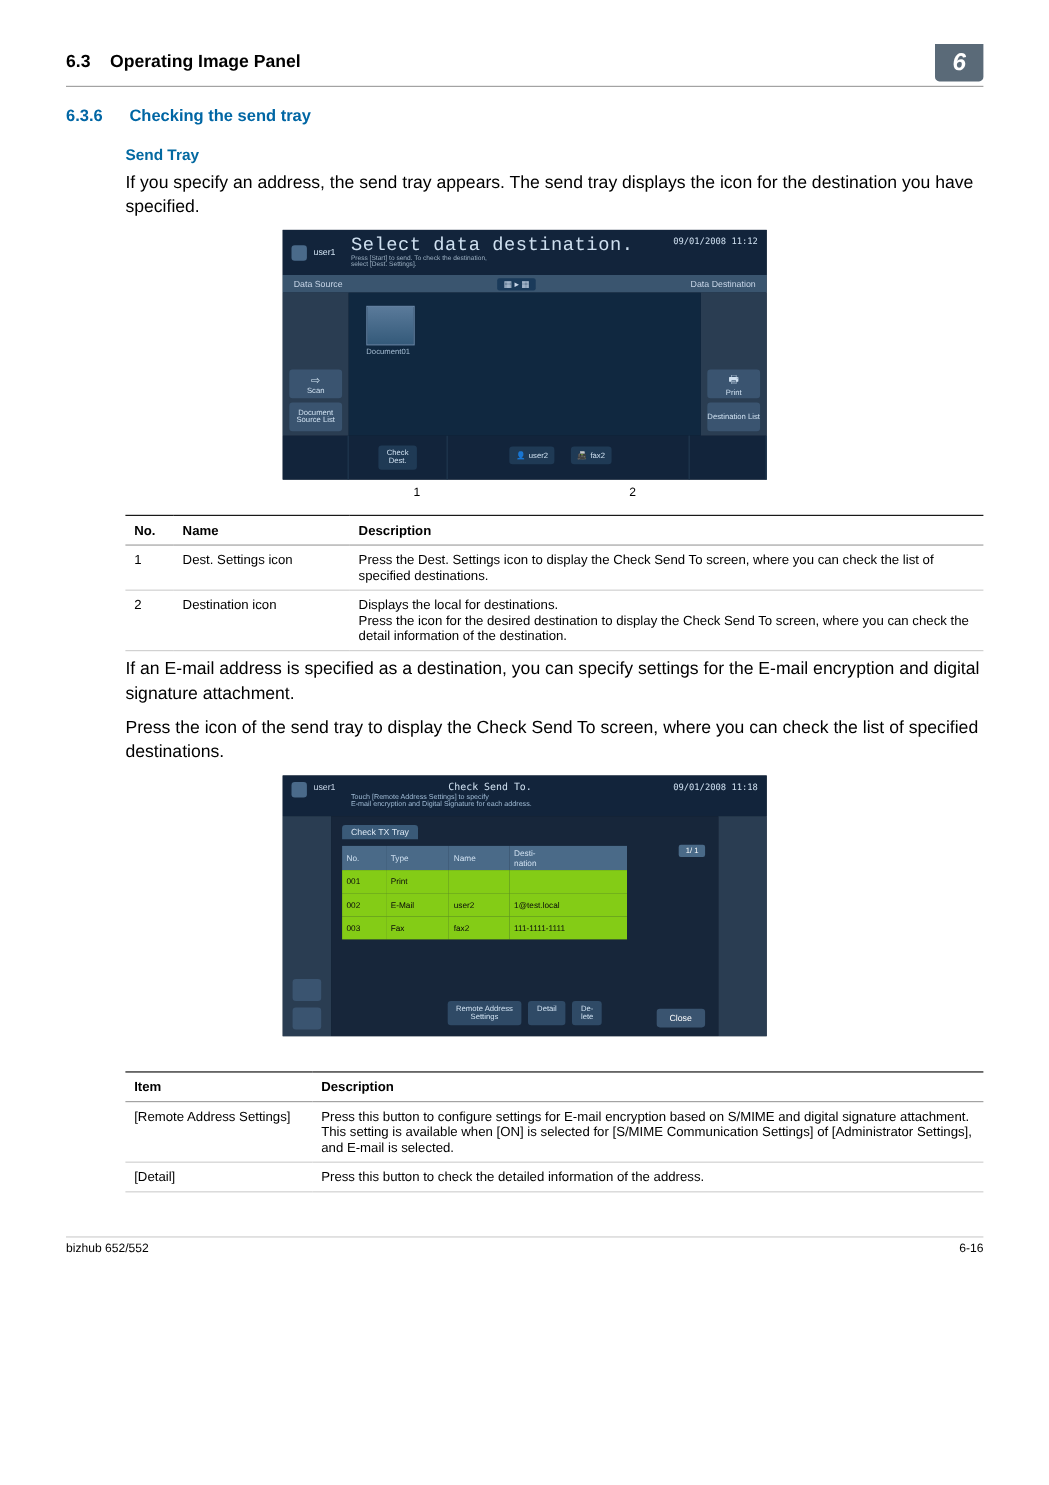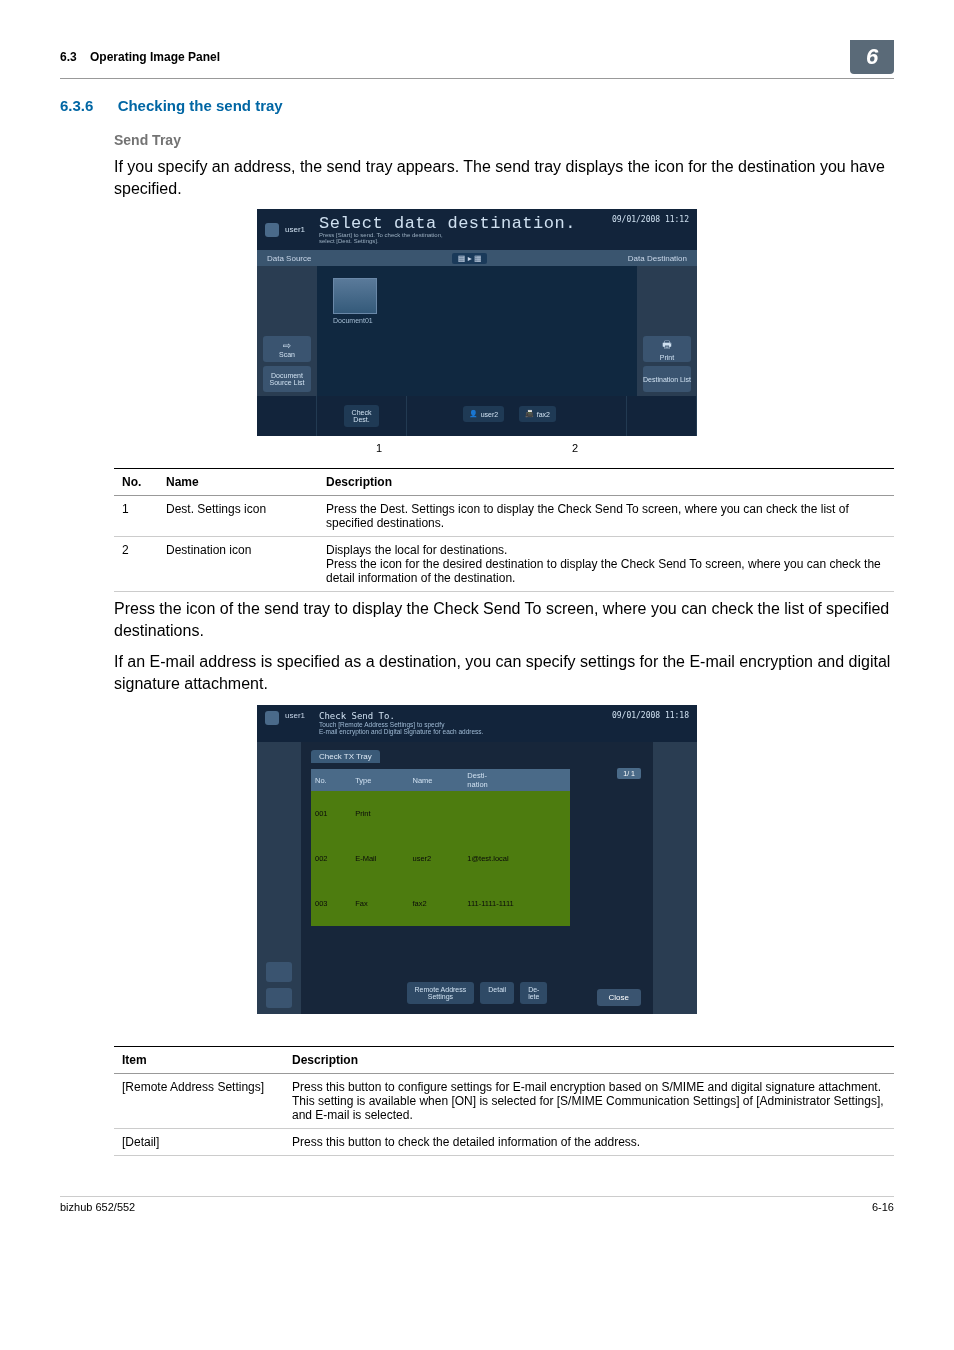--- a/index.html
+++ b/index.html
@@ -1,23 +1,23 @@
 <!DOCTYPE html>
 <html><head>
 <meta charset="utf-8">
 <style>
   * { margin: 0; padding: 0; box-sizing: border-box; }
   body { font-family: Arial, sans-serif; font-size: 13px; color: #000; background: #fff; width: 954px; }
   .page { padding: 40px 60px; }
   .header-row { display: flex; justify-content: space-between; align-items: center; border-bottom: 1px solid #999; padding-bottom: 4px; margin-bottom: 18px; }
-  .header-left { font-size: 12px; font-weight: bold; }
+  .header-left { font-size: 16px; font-weight: bold; }
   .header-right { background: #5a6a78; color: #fff; font-size: 22px; font-style: italic; font-weight: bold; width: 44px; height: 34px; display: flex; align-items: center; justify-content: center; border-radius: 0 0 4px 4px; }
   .section-num { color: #0066a4; font-weight: bold; font-size: 15px; display: inline-block; width: 54px; vertical-align: top; }
   .section-title { color: #0066a4; font-weight: bold; font-size: 15px; display: inline-block; }
-  .subtitle { color: #737373; font-weight: bold; font-size: 14px; margin: 18px 0 8px 54px; }
+  .subtitle { color: #0369a1; font-weight: bold; font-size: 14px; margin: 18px 0 8px 54px; }
   .bodytext { margin: 6px 0 10px 54px; line-height: 1.35; font-size: 16px; }
   .screenshot-wrap { display: flex; justify-content: center; margin: 10px 0 6px 0; }
   .screen1 { width: 440px; background: #0f1b2b; color: #c8d6e8; font-size: 9px; position: relative; }
   .sc-top { display: flex; justify-content: space-between; padding: 6px 8px; background: #12243b; }
   .sc-brand { display: flex; gap: 6px; align-items: center; }
   .sc-avatar { width: 14px; height: 14px; background: #4a6a8a; border-radius: 3px; }
   .sc-title-block { line-height: 1; }
   .sc-bigtitle { font-family: Liberation Mono, monospace; font-size: 17px; color: #cfe0f0; letter-spacing: 0.5px; }
   .sc-subline { font-size: 6px; color: #9aaec0; }
   .sc-dt { font-size: 8px; color: #cfe0f0; font-family: monospace; }
@@ -41,30 +41,30 @@
   .tablewrap { margin: 0 0 0 54px; }
   table.spec { width: 100%; border-collapse: collapse; font-size: 12px; }
   table.spec th { text-align: left; font-weight: bold; padding: 6px 8px; border-top: 1px solid #000; border-bottom: 1px solid #999; }
   table.spec td { padding: 6px 8px; border-bottom: 1px solid #ccc; vertical-align: top; }
   .col-no { width: 44px; }
   .col-name { width: 160px; }
   .col-item { width: 170px; }
 
   .screen2 { width: 440px; background: #0f1b2b; color: #c8d6e8; font-size: 9px; }
   .s2-top { display: flex; justify-content: space-between; padding: 6px 8px; background: #12243b; }
-  .s2-title { font-size: 9px; color: #cfe0f0; font-family: monospace; }
+  .s2-title { font-size: 9px; color: #cfe0f0; font-family: monospace; text-align: right; }
   .s2-sub { font-size: 6.5px; color: #9fbad4; line-height: 1.2; }
   .s2-body { display: flex; }
   .s2-left { width: 44px; background: #2a3d52; display: flex; flex-direction: column; justify-content: flex-end; align-items: center; padding: 6px 0; gap: 6px; }
   .s2-left .ic { width: 26px; height: 20px; background: #3a5470; border-radius: 3px; }
   .s2-main { flex: 1; background: #17263a; padding: 8px 10px 10px 10px; position: relative; }
   .s2-tab { background: #3a5a78; color: #dce8f4; font-size: 8px; padding: 2px 8px; display: inline-block; border-radius: 3px 3px 0 0; margin-bottom: 6px; }
   .s2-table { width: 100%; border-collapse: collapse; font-size: 7.5px; color: #cfe0f0; }
   .s2-table th { background: #4a6a88; padding: 2px 4px; text-align: left; font-weight: normal; }
-  .s2-table td { background: #4d7c0f; color: #0a0a0a; padding: 18px 4px; }
+  .s2-table td { background: #84cc16; color: #0a0a0a; padding: 6px 4px; }
   .s2-pg { position: absolute; right: 12px; top: 26px; background: #4a6a88; color: #fff; font-size: 7px; padding: 2px 6px; border-radius: 2px; }
   .s2-btnrow { display: flex; gap: 6px; justify-content: center; margin-top: 56px; }
   .s2-btn { background: #2f4a66; color: #cfe0f0; font-size: 7px; padding: 4px 8px; border-radius: 3px; }
   .s2-close { background: #3a5470; color: #fff; font-size: 8px; padding: 4px 12px; border-radius: 3px; position: absolute; right: 12px; bottom: 8px; }
   .s2-right { width: 44px; background: #2a3d52; display: flex; flex-direction: column; justify-content: flex-end; align-items: center; padding: 6px 0; gap: 6px; }
 
   .footer-row { display: flex; justify-content: space-between; font-size: 11px; margin-top: 40px; border-top: 1px solid #ccc; padding-top: 4px; }
 </style>
 </head>
 <body>
@@ -174,22 +174,22 @@
         <tr>
           <td>2</td>
           <td>Destination icon</td>
           <td style="white-space:pre-line">Displays the local for destinations.
 Press the icon for the desired destination to display the Check Send To screen, where you can check the detail information of the destination.</td>
         </tr>
       </tbody>
     </table>
   </div>
 
+  <div class="bodytext">If an E-mail address is specified as a destination, you can specify settings for the E-mail encryption and digital signature attachment.</div>
   <div class="bodytext">Press the icon of the send tray to display the Check Send To screen, where you can check the list of specified destinations.</div>
-  <div class="bodytext">If an E-mail address is specified as a destination, you can specify settings for the E-mail encryption and digital signature attachment.</div>
 
   <div class="screenshot-wrap">
     <div class="screen2">
       <div class="s2-top">
         <div style="display:flex;gap:6px;align-items:flex-start">
           <div class="sc-avatar"></div>
           <div>
             <div style="font-size:8px">user1</div>
           </div>
           <div style="margin-left:8px">

